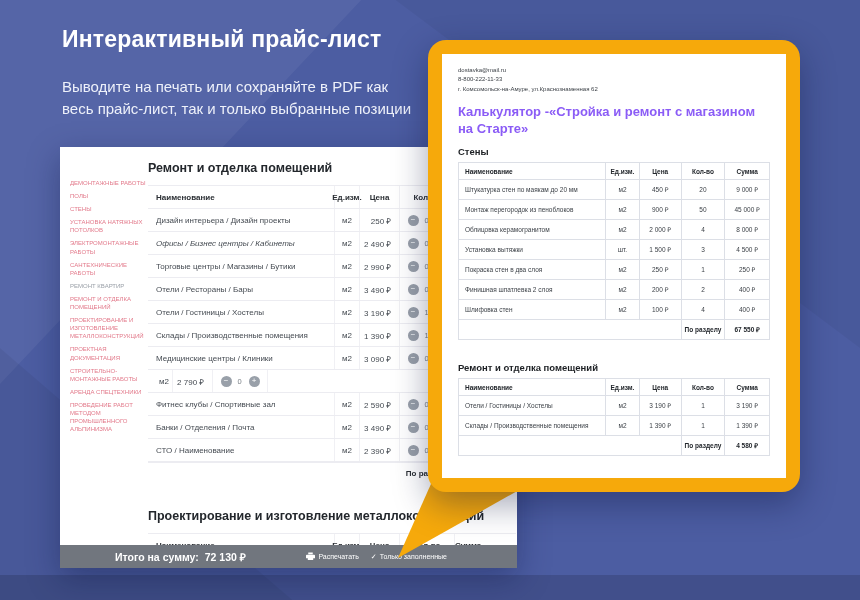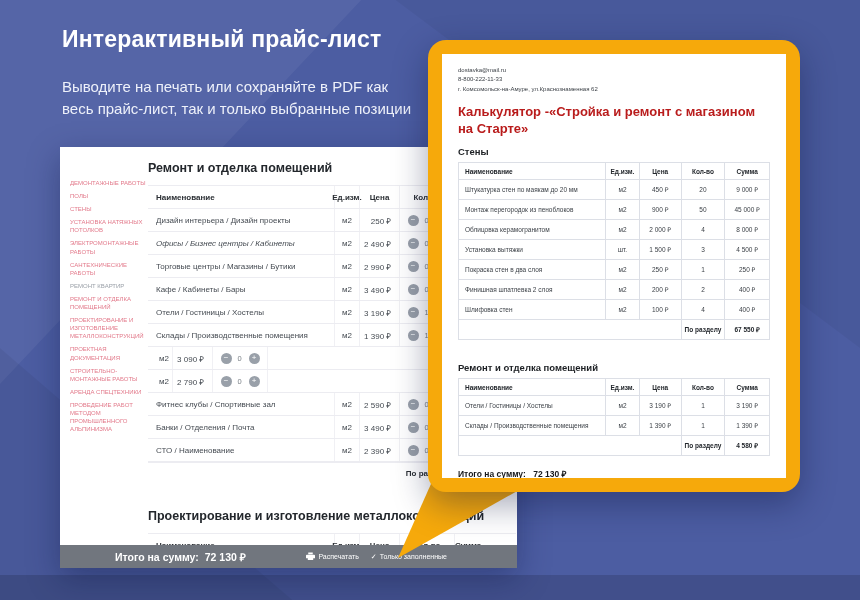--- a/index.html
+++ b/index.html
@@ -59,21 +59,21 @@
 
   
   .bubble{position:absolute;left:428px;top:40px;width:372px;height:452px;
     background:#f6a90b;border-radius:18px;z-index:3;
     box-shadow:0 12px 34px rgba(10,18,60,.38);}
   .bubble-tail{position:absolute;left:398px;top:476px;width:146px;height:82px;
     background:#f6a90b;clip-path:polygon(25% 0,100% 0,0 100%);z-index:3;}
   .page{position:absolute;left:14px;top:14px;width:344px;height:424px;background:#fff;
     box-sizing:border-box;padding:12px 16px;overflow:hidden;}
   .contact{font-size:6px;color:#3a3f45;line-height:1.55;}
-  .calc-title{font-size:13px;font-weight:bold;color:#b91c1c;line-height:1.32;margin:9px 0 0 0;}
+  .calc-title{font-size:13px;font-weight:bold;color:#8b5cf6;line-height:1.32;margin:9px 0 0 0;}
   .rsec-title{font-size:9.5px;font-weight:bold;color:#1d2024;margin:9px 0 5px 0;}
   .rtable{width:312px;border:1px solid #dcdfe6;box-sizing:border-box;}
   .rrow{display:flex;align-items:center;height:19px;border-bottom:1px solid #dcdfe6;}
   .rrow:last-child{border-bottom:none;}
   .rrow.rhead{height:16px;}
   .rcell{height:100%;display:flex;align-items:center;box-sizing:border-box;
     border-right:1px solid #dcdfe6;font-size:6.5px;color:#3a3f45;justify-content:center;}
   .rcell:last-child{border-right:none;}
   .rc-name{justify-content:flex-start;padding-left:6px;}
   .rrow.rhead .rcell{font-weight:bold;color:#23272c;}
@@ -145,21 +145,21 @@
           <div class="lcell lc-unit" style="width: 25px;">м2</div>
           <div class="lcell lc-price" style="width: 40px;">2 990 ₽</div>
           <div class="lcell lc-qty" style="width: 55px;">
             <div class="step minus">−</div>
             <div class="qty-num">0</div>
             <div class="step plus">+</div>
           </div>
           <div class="lcell lc-sum" style="width: 61px;"></div>
         </div>
         <div class="lrow">
-          <div class="lcell lc-name" style="width: 187px;">Кафе / Кабинеты / Бары</div>
+          <div class="lcell lc-name" style="width: 187px;">Отели / Рестораны / Бары</div>
           <div class="lcell lc-unit" style="width: 25px;">м2</div>
           <div class="lcell lc-price" style="width: 40px;">3 490 ₽</div>
           <div class="lcell lc-qty" style="width: 55px;">
             <div class="step minus">−</div>
             <div class="qty-num">0</div>
             <div class="step plus">+</div>
           </div>
           <div class="lcell lc-sum" style="width: 61px;"></div>
         </div>
         <div class="lrow">
@@ -178,20 +178,21 @@
           <div class="lcell lc-unit" style="width: 25px;">м2</div>
           <div class="lcell lc-price" style="width: 40px;">1 390 ₽</div>
           <div class="lcell lc-qty" style="width: 55px;">
             <div class="step minus">−</div>
             <div class="qty-num">1</div>
             <div class="step plus">+</div>
           </div>
           <div class="lcell lc-sum" style="width: 61px;"></div>
         </div>
         <div class="lrow">
+          <div class="lcell lc-name" style="width: 187px;">Медицинские центры / Клиники</div>
           <div class="lcell lc-unit" style="width: 25px;">м2</div>
           <div class="lcell lc-price" style="width: 40px;">3 090 ₽</div>
           <div class="lcell lc-qty" style="width: 55px;">
             <div class="step minus">−</div>
             <div class="qty-num">0</div>
             <div class="step plus">+</div>
           </div>
           <div class="lcell lc-sum" style="width: 61px;"></div>
         </div>
         <div class="lrow">
@@ -375,18 +376,14 @@
           <div class="rcell rc-qty" style="width: 44px;">1</div>
           <div class="rcell rc-sum" style="width: 44px;">1 390 ₽</div>
         </div>
         <div class="rrow rfoot">
           <div class="rcell" style="width: 224px;"></div>
           <div class="rcell" style="width: 44px;">По разделу</div>
           <div class="rcell" style="width: 44px;">4 580 ₽</div>
         </div>
       </div>
 
-    <div class="rtotal">
-      <span>Итого на сумму:</span>
-      <span class="val">72 130 ₽</span>
-    </div>
   </div>
 </div>
 
 </body></html>

